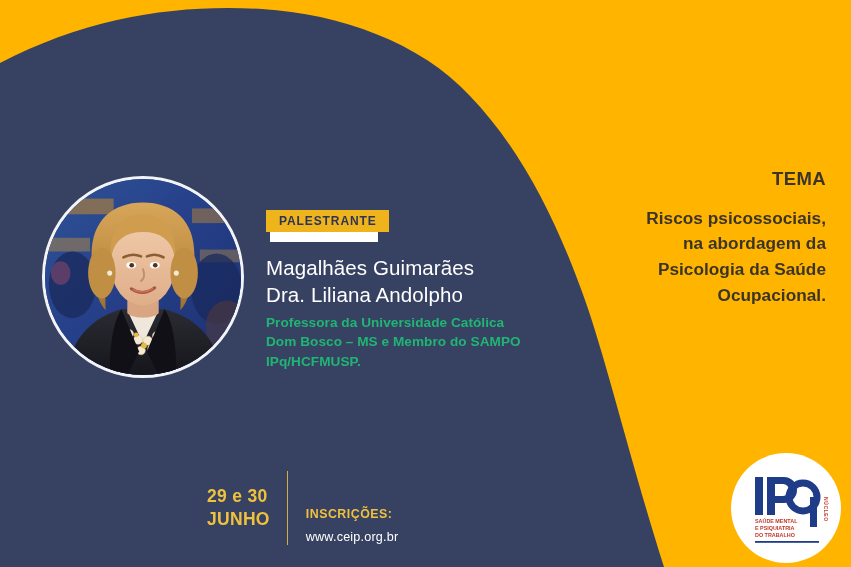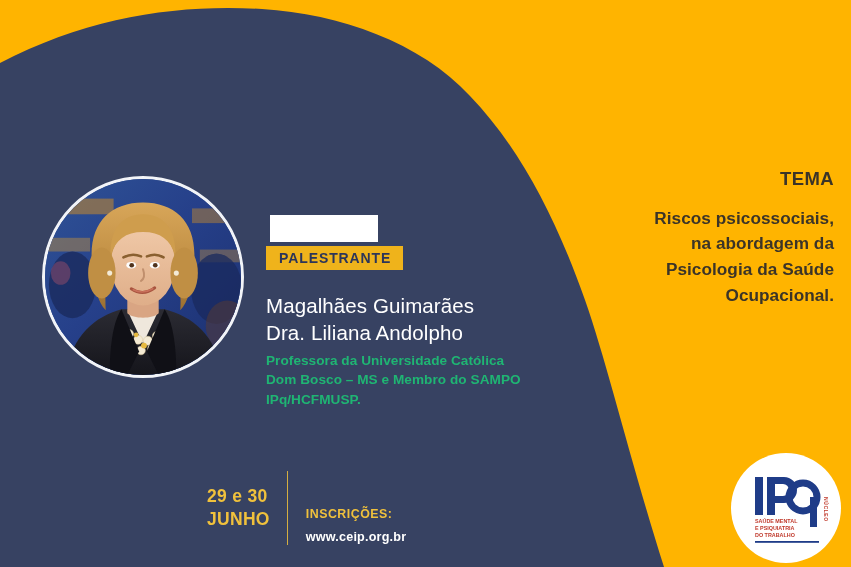--- a/index.html
+++ b/index.html
@@ -56,25 +56,24 @@
     width: 108px;
     height: 27px;
     background: #FFFFFF;
   }
   .badge {
     position: relative;
     display: inline-block;
     padding: 5px 12px 5px 13px;
     background: #EFB31B;
     color: #2C3559;
-    font-size: 14px;
+    font-size: 12px;
     font-weight: bold;
     letter-spacing: 0.9px;
     line-height: 1;
-    margin-top: 36px;
   }
   .speaker-name {
     margin-top: 22px;
     color: #FFFFFF;
     font-size: 20.5px;
     font-weight: normal;
     line-height: 1.33;
     letter-spacing: 0.1px;
   }
   .speaker-role {
@@ -82,21 +81,21 @@
     color: #1FB573;
     font-size: 13.6px;
     font-weight: bold;
     line-height: 1.47;
     letter-spacing: 0.05px;
   }
 
   
   .theme-block {
     position: absolute;
-    right: 17px;
+    right: 25px;
     top: 170px;
     width: 232px;
     text-align: right;
   }
   .theme-label {
     color: #3B3428;
     font-size: 18.5px;
     font-weight: bold;
     letter-spacing: 0.4px;
     line-height: 1;
@@ -141,21 +140,21 @@
     color: #F0C13C;
     font-size: 12.4px;
     font-weight: bold;
     letter-spacing: 0.5px;
     line-height: 1.2;
   }
   .signup-url {
     margin-top: 8px;
     color: #FFFFFF;
     font-size: 12.6px;
-    font-weight: bold;
+    font-weight: normal;
     letter-spacing: 0.2px;
     line-height: 1.2;
   }
 
   
   .logo-wrap {
     position: absolute;
     right: 10px;
     bottom: 4px;
     width: 110px;

